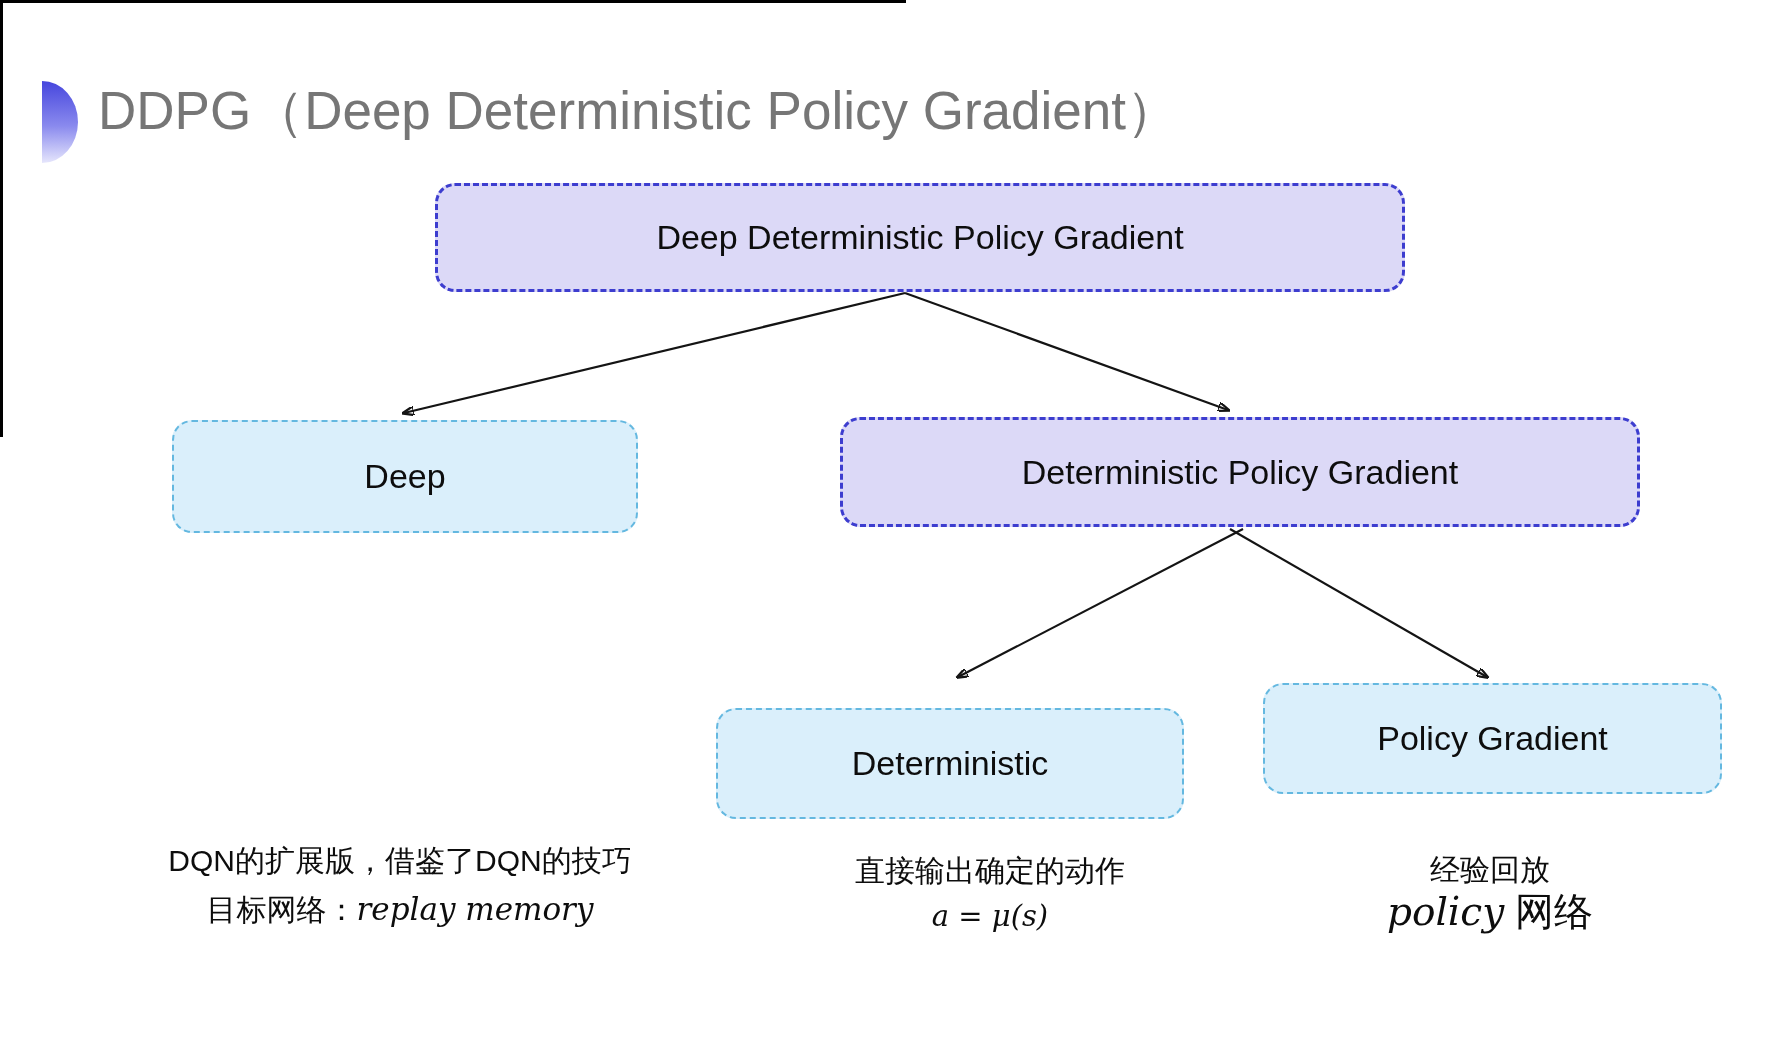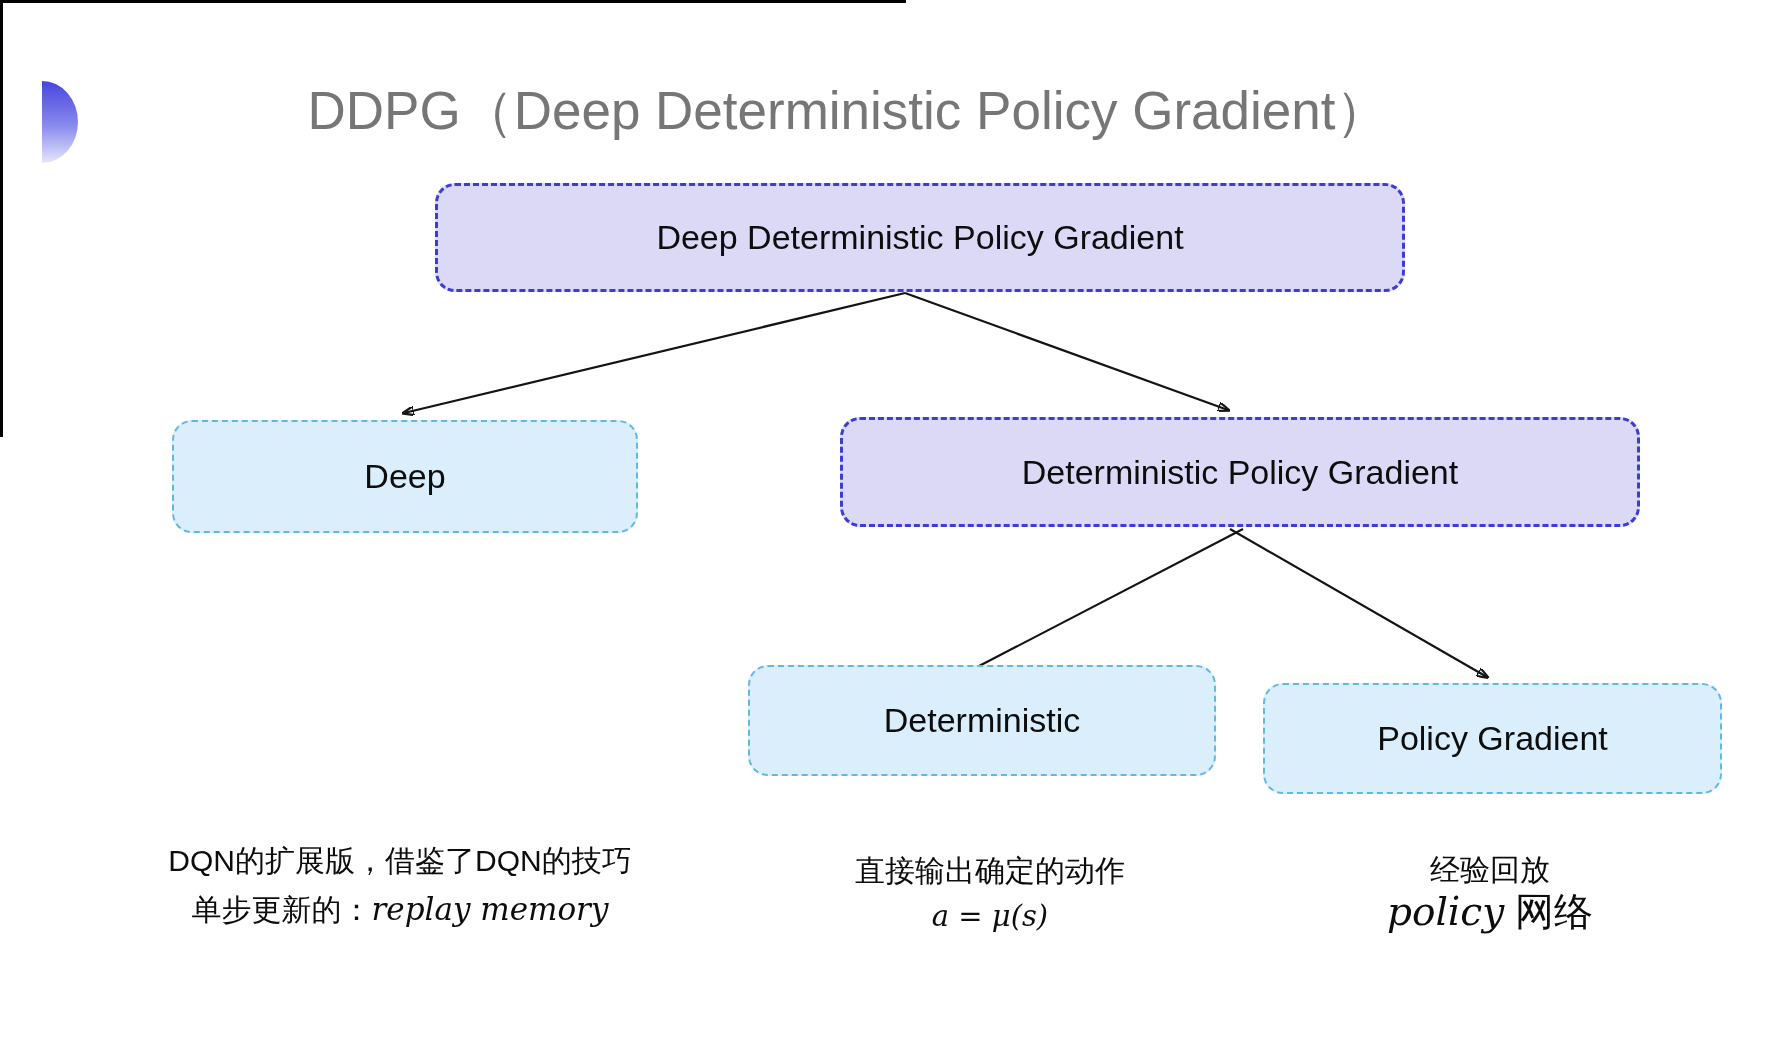--- a/index.html
+++ b/index.html
@@ -5,21 +5,21 @@
   html,body{margin:0;padding:0;background:#ffffff;}
   .slide{
     position:relative;width:1778px;height:1056px;background:#ffffff;overflow:hidden;
     font-family:"Liberation Sans",sans-serif;color:#111;
   }
   
   .edge-top{position:absolute;left:0;top:0;width:906px;height:3px;background:#000;}
   .edge-left{position:absolute;left:0;top:0;width:3px;height:437px;background:#000;}
 
   
-  .header{position:absolute;left:0;top:0;width:100%;height:170px;text-align:center;}
+  .header{position:absolute;left:0;top:0;width:100%;height:170px;}
   .bullet{
     position:absolute;left:42px;top:81px;width:36px;height:82px;
     background:linear-gradient(to bottom,var(--bullet-top,#4646dd) 0%,#8a8aee 55%,#e6e6fc 100%);
     border-radius:0 100% 100% 0 / 0 50% 50% 0;
   }
   .title{
     position:absolute;left:98px;top:80px;width:1500px;
     font-size:53px;line-height:62px;font-weight:400;
     color:var(--title-color,#767676);letter-spacing:0px;white-space:nowrap;
   }
@@ -27,21 +27,21 @@
   
   .node{
     position:absolute;box-sizing:border-box;display:flex;align-items:center;justify-content:center;
     border-radius:20px;font-size:34px;font-weight:400;color:#0d0d0d;text-align:center;
   }
   .node.purple{background:var(--purple-fill,#dcd9f7);border:3px dashed var(--purple-border,#3d3dcf);}
   .node.cyan{background:var(--cyan-fill,#daeffb);border:2px dashed var(--cyan-border,#64b8e0);}
   .node-root{left:435px;top:183px;width:970px;height:109px;}
   .node-deep{left:172px;top:420px;width:466px;height:113px;}
   .node-dpg{left:840px;top:417px;width:800px;height:110px;}
-  .node-det{left:716px;top:665px;width:468px;height:111px;margin-left:32px;}
+  .node-det{left:716px;top:708px;width:468px;height:111px;}
   .node-pg{left:1263px;top:683px;width:459px;height:111px;}
 
   .arrows{position:absolute;left:0;top:0;width:1778px;height:1056px;pointer-events:none;}
   .arrows path{stroke:var(--arrow-color,#141414);stroke-width:2.2px;fill:none;}
 
   
   .note{position:absolute;text-align:center;color:#0d0d0d;}
   .note .line{display:block;}
   .cn{font-family:"Liberation Sans",sans-serif;font-weight:500;}
   .it{font-family:"DejaVu Serif","Liberation Serif",serif;font-style:italic;font-weight:400;}
@@ -100,21 +100,21 @@
   <div class="node cyan node-det">
     <span>Deterministic</span>
   </div>
 
   <div class="node cyan node-pg">
     <span>Policy Gradient</span>
   </div>
 
   <div class="note note-deep">
     <span class="line l1 cn">DQN的扩展版，借鉴了DQN的技巧</span>
-    <span class="line l3"><span class="cn">单步更新的：</span><span class="it">replay memory</span></span>
+    <span class="line l3"><span class="cn">目标网络：</span><span class="it">replay memory</span></span>
   </div>
 
   <div class="note note-det">
     <span class="line l1 cn">直接输出确定的动作</span>
     <span class="line formula it">a = μ(s)</span>
   </div>
 
   <div class="note note-pg">
     <span class="line l1 cn">经验回放</span>
     <span class="line l2"><span class="it">policy</span><span class="cn"> 网络</span></span>

